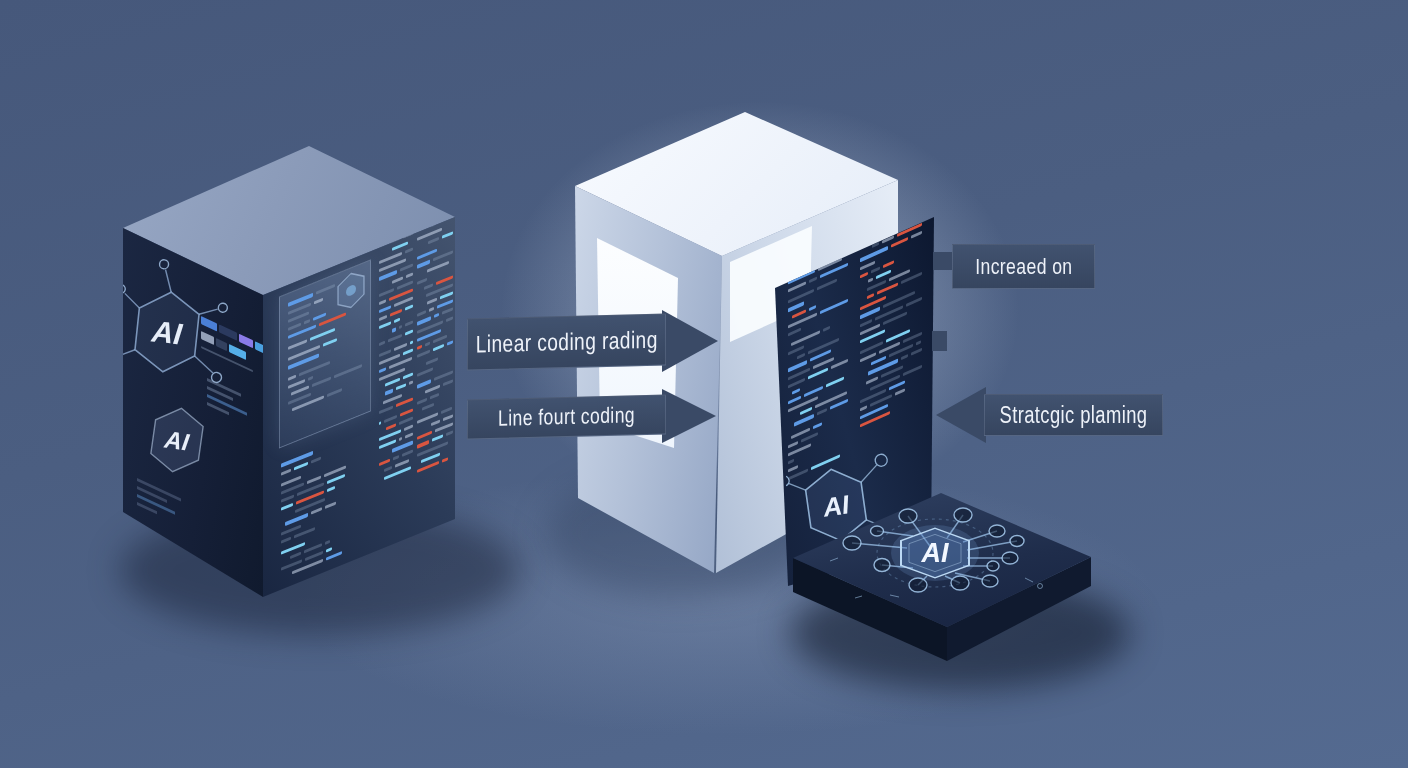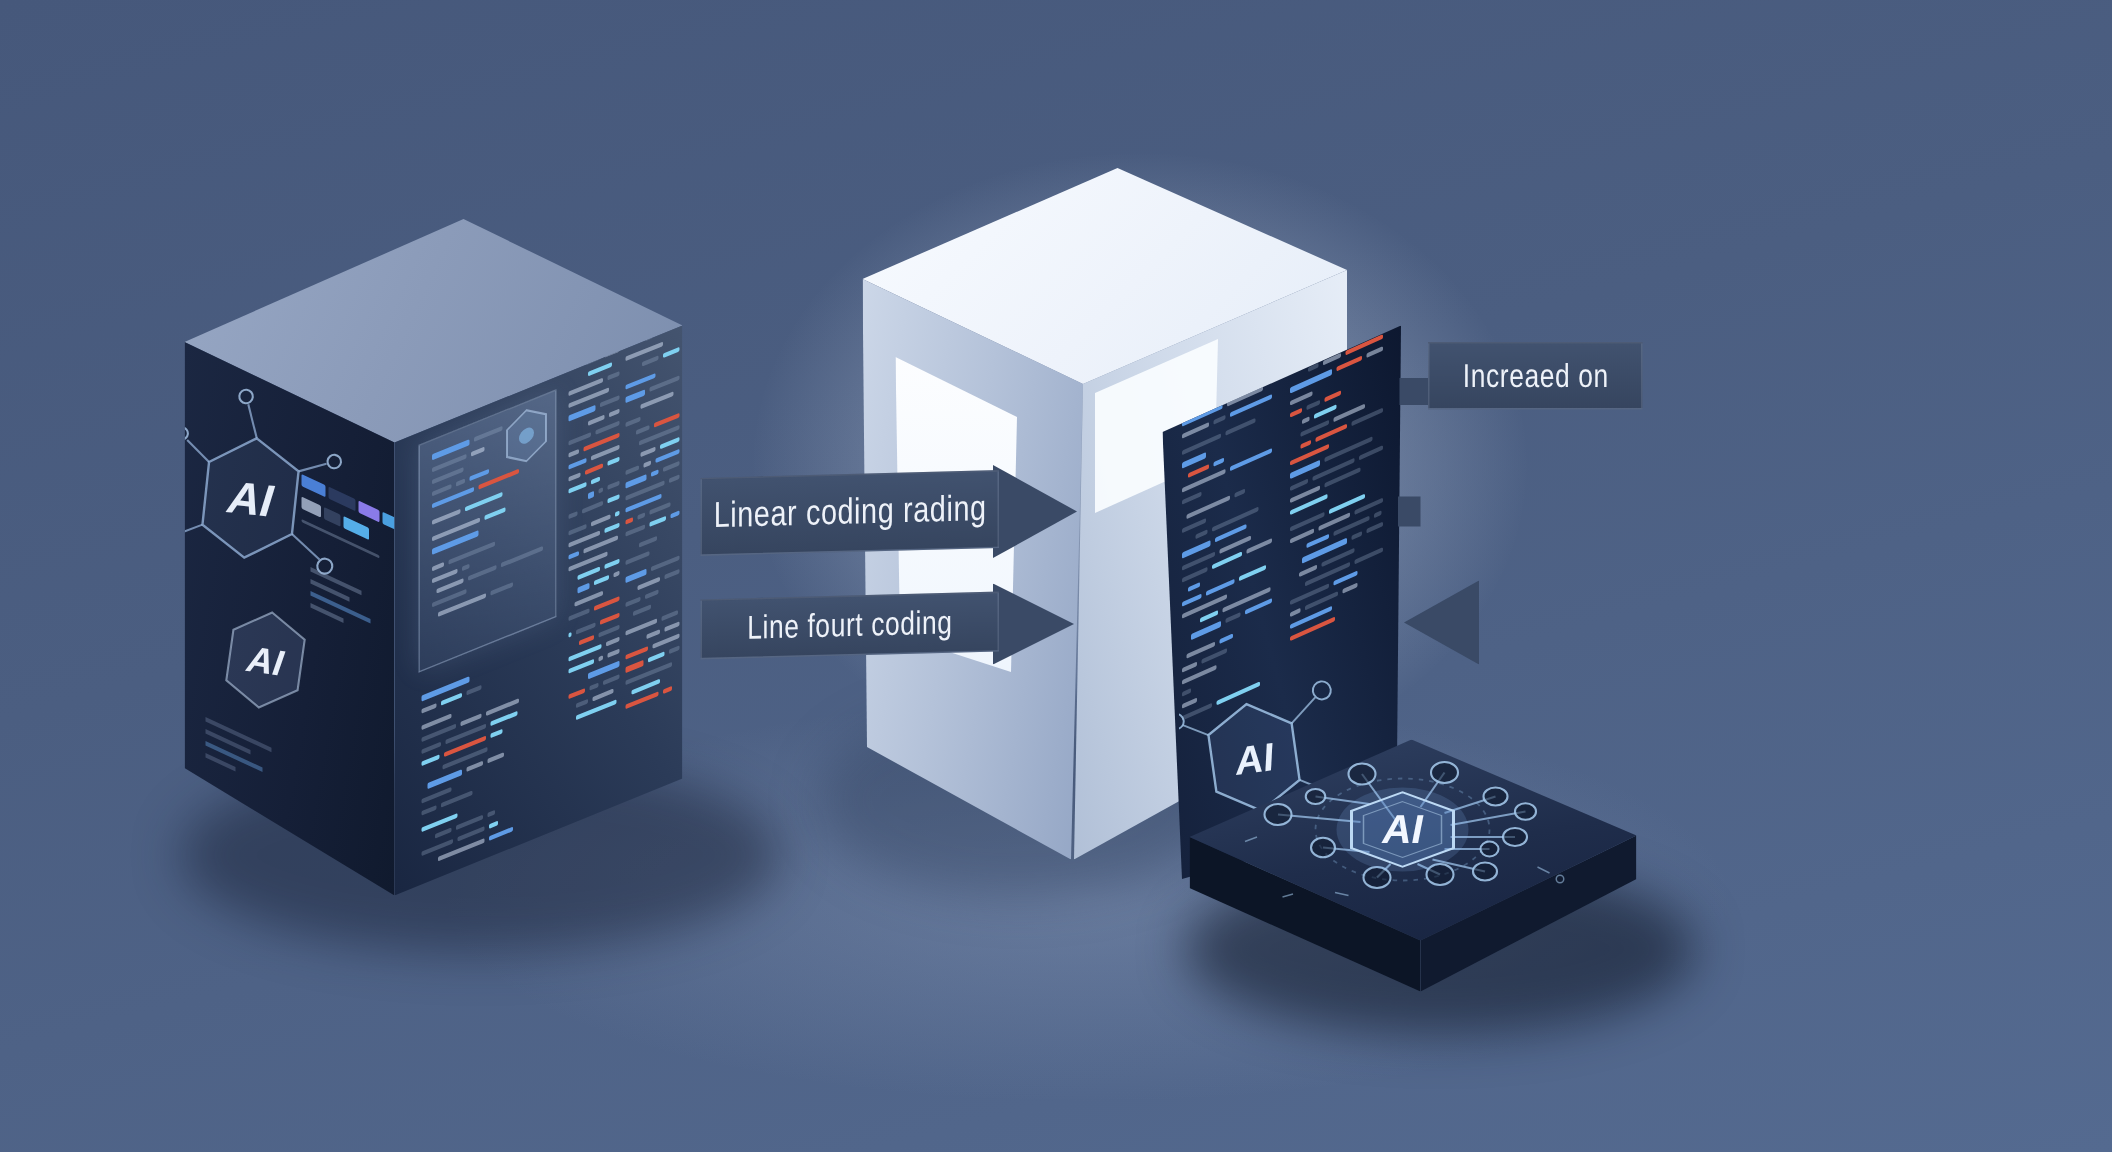--- a/index.html
+++ b/index.html
@@ -78,21 +78,21 @@
     border:1px solid rgba(200,214,235,.16);color:#eef2f9;}
   .lbl span{display:inline-block;transform:scaleX(.8);transform-origin:center;
     white-space:nowrap;letter-spacing:.5px;}
   .arrow-r{position:absolute;background:#3a4a66;clip-path:polygon(0 0,100% 50%,0 100%);}
   .arrow-l{position:absolute;background:#3a4a66;clip-path:polygon(100% 0,0 50%,100% 100%);}
   .tab{position:absolute;background:#3a4a66;}
   #lbl-1{left:467px;top:316px;width:197px;height:50px;font-size:24px;transform:skewY(-1.5deg);}
   #arw-1{left:662px;top:310px;width:56px;height:62px;}
   #lbl-2{left:467px;top:397px;width:197px;height:38px;font-size:22px;transform:skewY(-1.5deg);}
   #arw-2{left:662px;top:389px;width:54px;height:54px;}
-  #lbl-3{left:952px;top:228px;width:141px;height:43px;font-size:22px;}
+  #lbl-3{left:952px;top:244px;width:141px;height:43px;font-size:22px;}
   #tab-3{left:933px;top:252px;width:21px;height:18px;}
   #lbl-4{left:945px;top:318px;width:174px;height:50px;font-size:24px;}
   #tab-4{left:932px;top:331px;width:15px;height:20px;}
   #lbl-5{left:984px;top:394px;width:177px;height:40px;font-size:23px;}
   #arw-5{left:936px;top:387px;width:50px;height:56px;}
 </style>
 </head>
 <body>
 
 <div id="stage">
@@ -853,14 +853,17 @@
   </div>
 
   <div class="tab" id="tab-3"></div>
   <div class="lbl" id="lbl-3">
     <span>Increaed on</span>
   </div>
 
   <div class="tab" id="tab-4"></div>
 
   <div class="arrow-l" id="arw-5"></div>
+  <div class="lbl" id="lbl-5">
+    <span>Stratcgic plaming</span>
+  </div>
 
 </div>
 
 </body></html>

